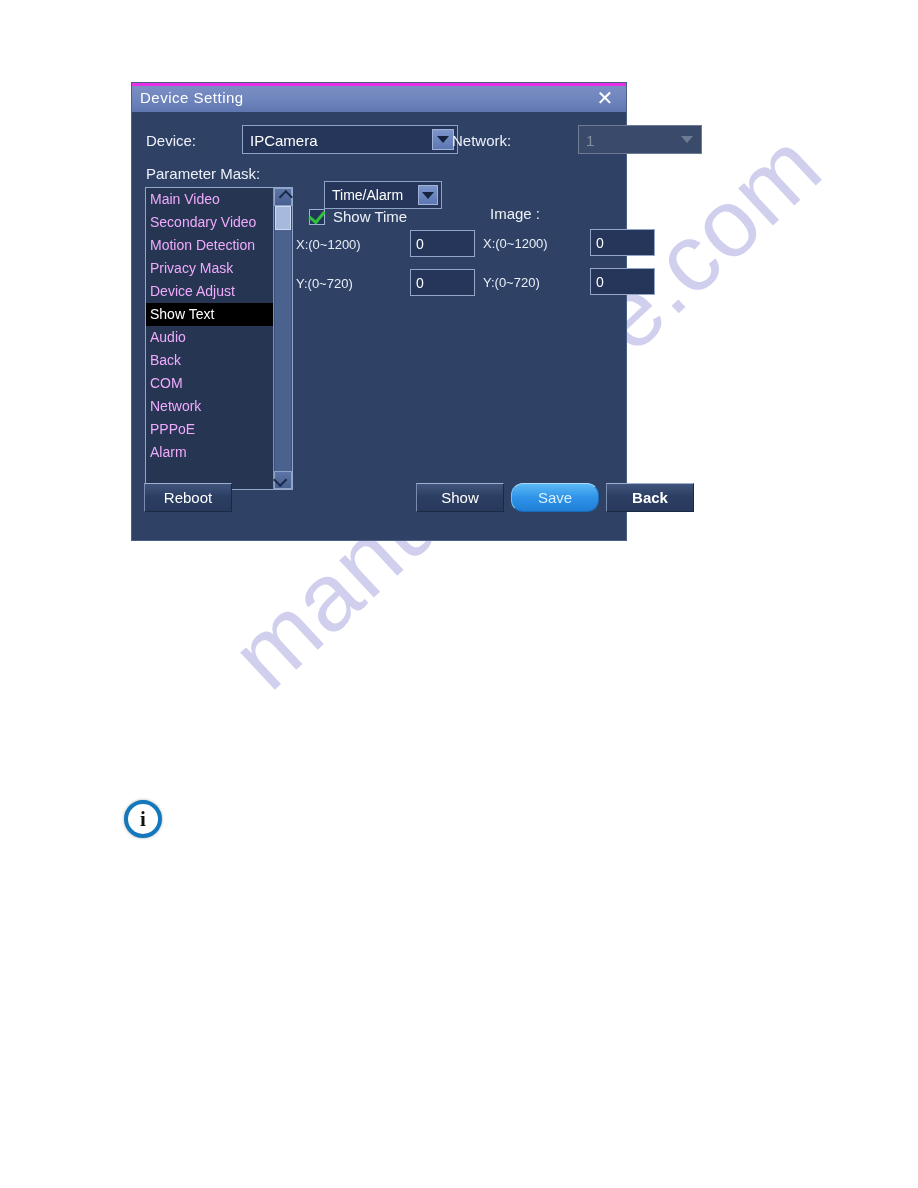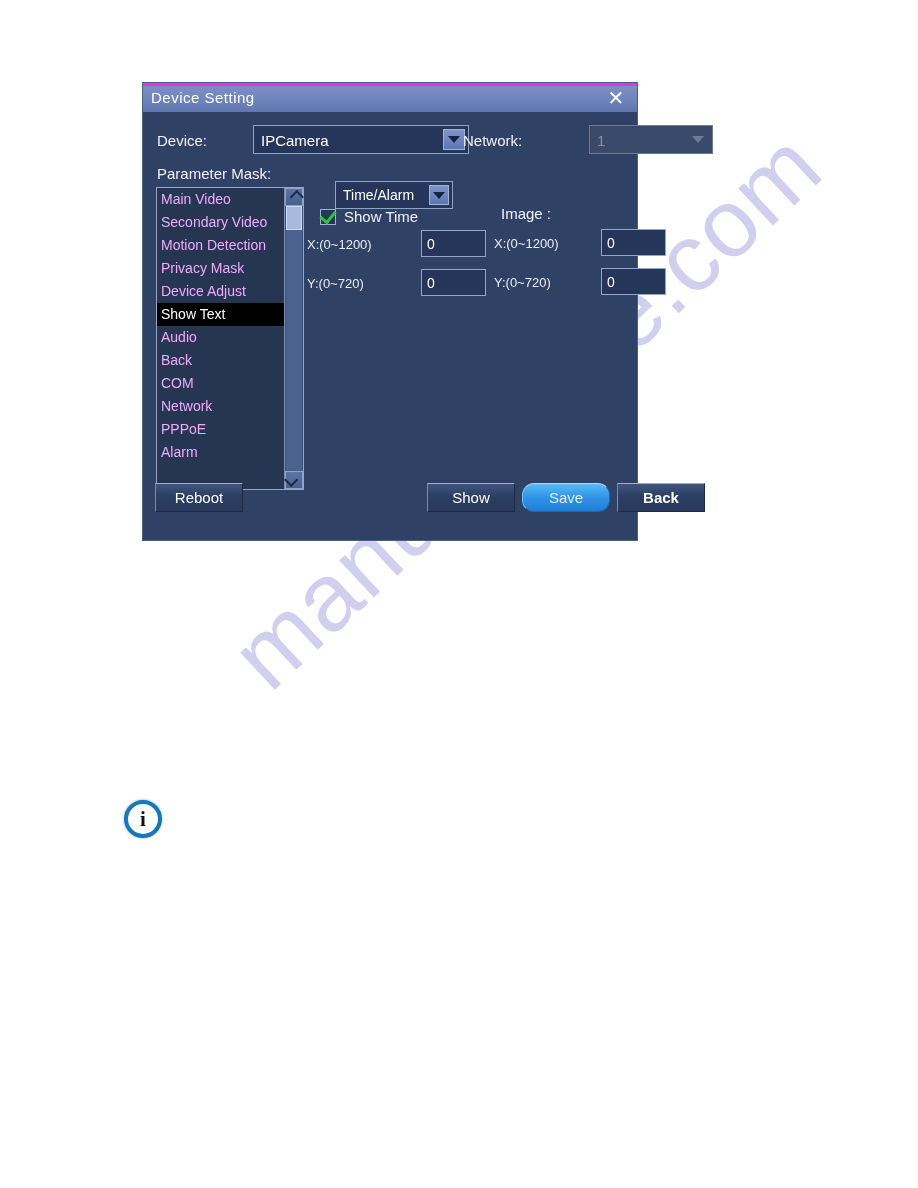--- a/index.html
+++ b/index.html
@@ -37,21 +37,21 @@
     opacity: 0.85;
     white-space: nowrap;
     transform: rotate(-43deg);
     transform-origin: 0 0;
     letter-spacing: 1px;
   }
 
   
   .dialog {
     position: absolute;
-    left: 142px;
+    left: 131px;
     top: 82px;
     width: 496px;
     height: 459px;
     background: #2f4266;
     border: 1px solid #4a5f86;
     box-sizing: border-box;
     z-index: 5;
   }
   .dialog-topline {
     position: absolute;

